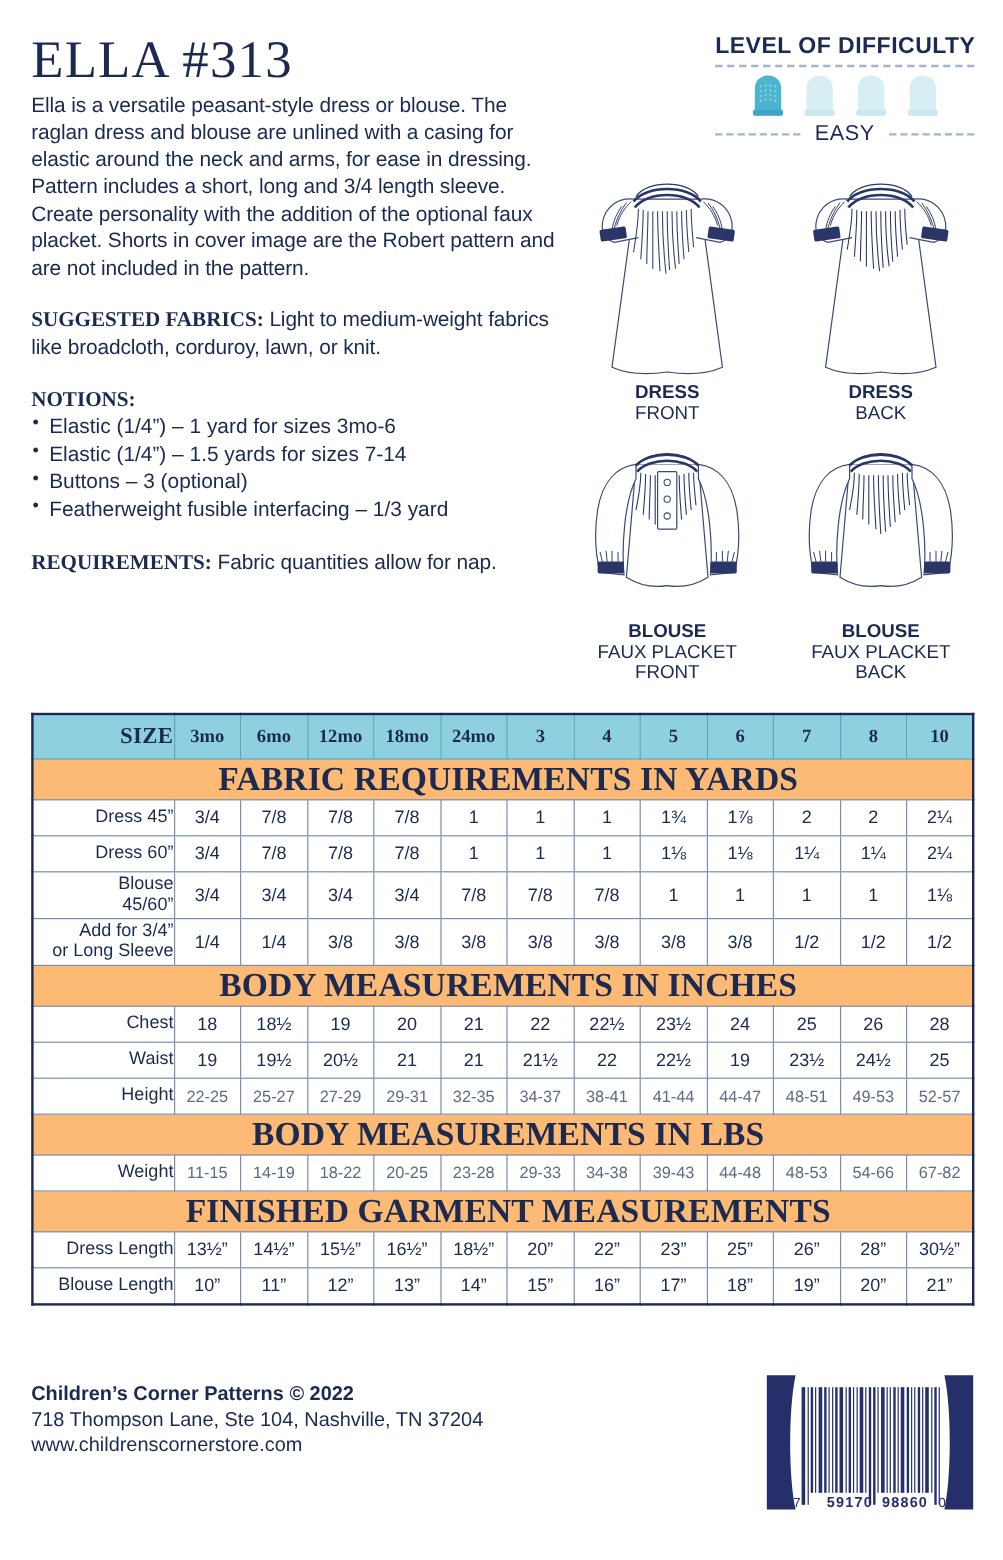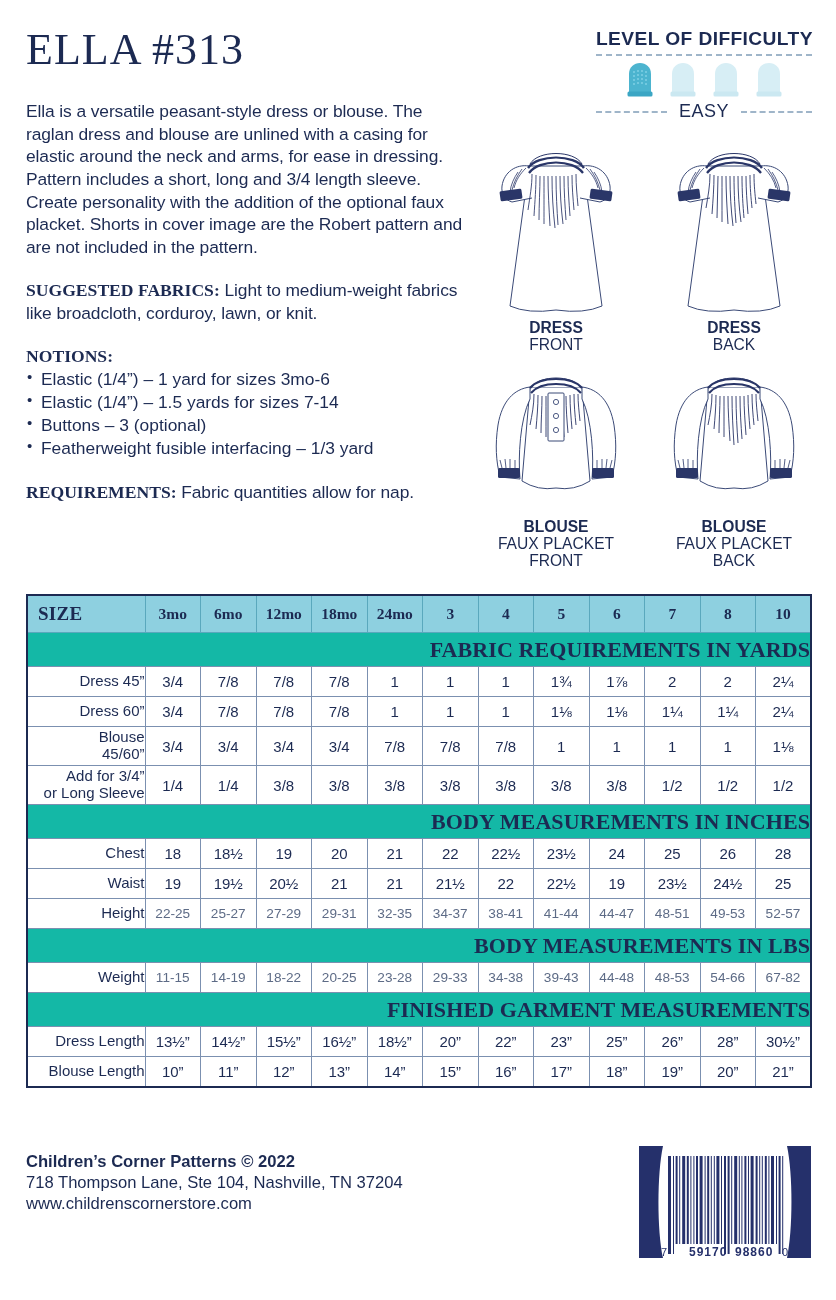--- a/index.html
+++ b/index.html
@@ -31,21 +31,21 @@
     letter-spacing: 1px;
     color: #1c2a52;
     font-weight: 400;
     white-space: nowrap;
   }
 
   
   #left-col {
     position: absolute;
     left: 26px;
-    top: 100px;
+    top: 76px;
     width: 442px;
   }
   .body-par {
     font-size: 17.4px;
     line-height: 1.30;
     color: #1c2a52;
     margin: 0;
     letter-spacing: -0.1px;
   }
   .sec-block { margin-top: 21px; }
@@ -175,32 +175,32 @@
   }
   #size-table tr.size-head th {
     background: #8ed0e0;
     font-family: "Liberation Serif", serif;
     font-weight: 700;
     font-size: 15.5px;
     height: 36px;
     border-color: #5aa8bd;
   }
   #size-table tr.size-head th.lbl {
-    text-align: left;
+    text-align: right;
     padding-left: 10px;
     font-size: 19px;
     letter-spacing: 0.3px;
   }
   #size-table td.section {
-    background: #14b8a6;
-    text-align: right;
+    background: #fdba74;
+    text-align: center;
     padding-left: 9px;
     font-family: "Liberation Serif", serif;
     font-weight: 700;
-    font-size: 22px;
+    font-size: 28px;
     height: 33px;
     letter-spacing: 0.1px;
     border-left: none;
     border-right: none;
   }
   #size-table td.rowlbl {
     text-align: right;
     padding-left: 8px;
     font-size: 15px;
     line-height: 1.12;

